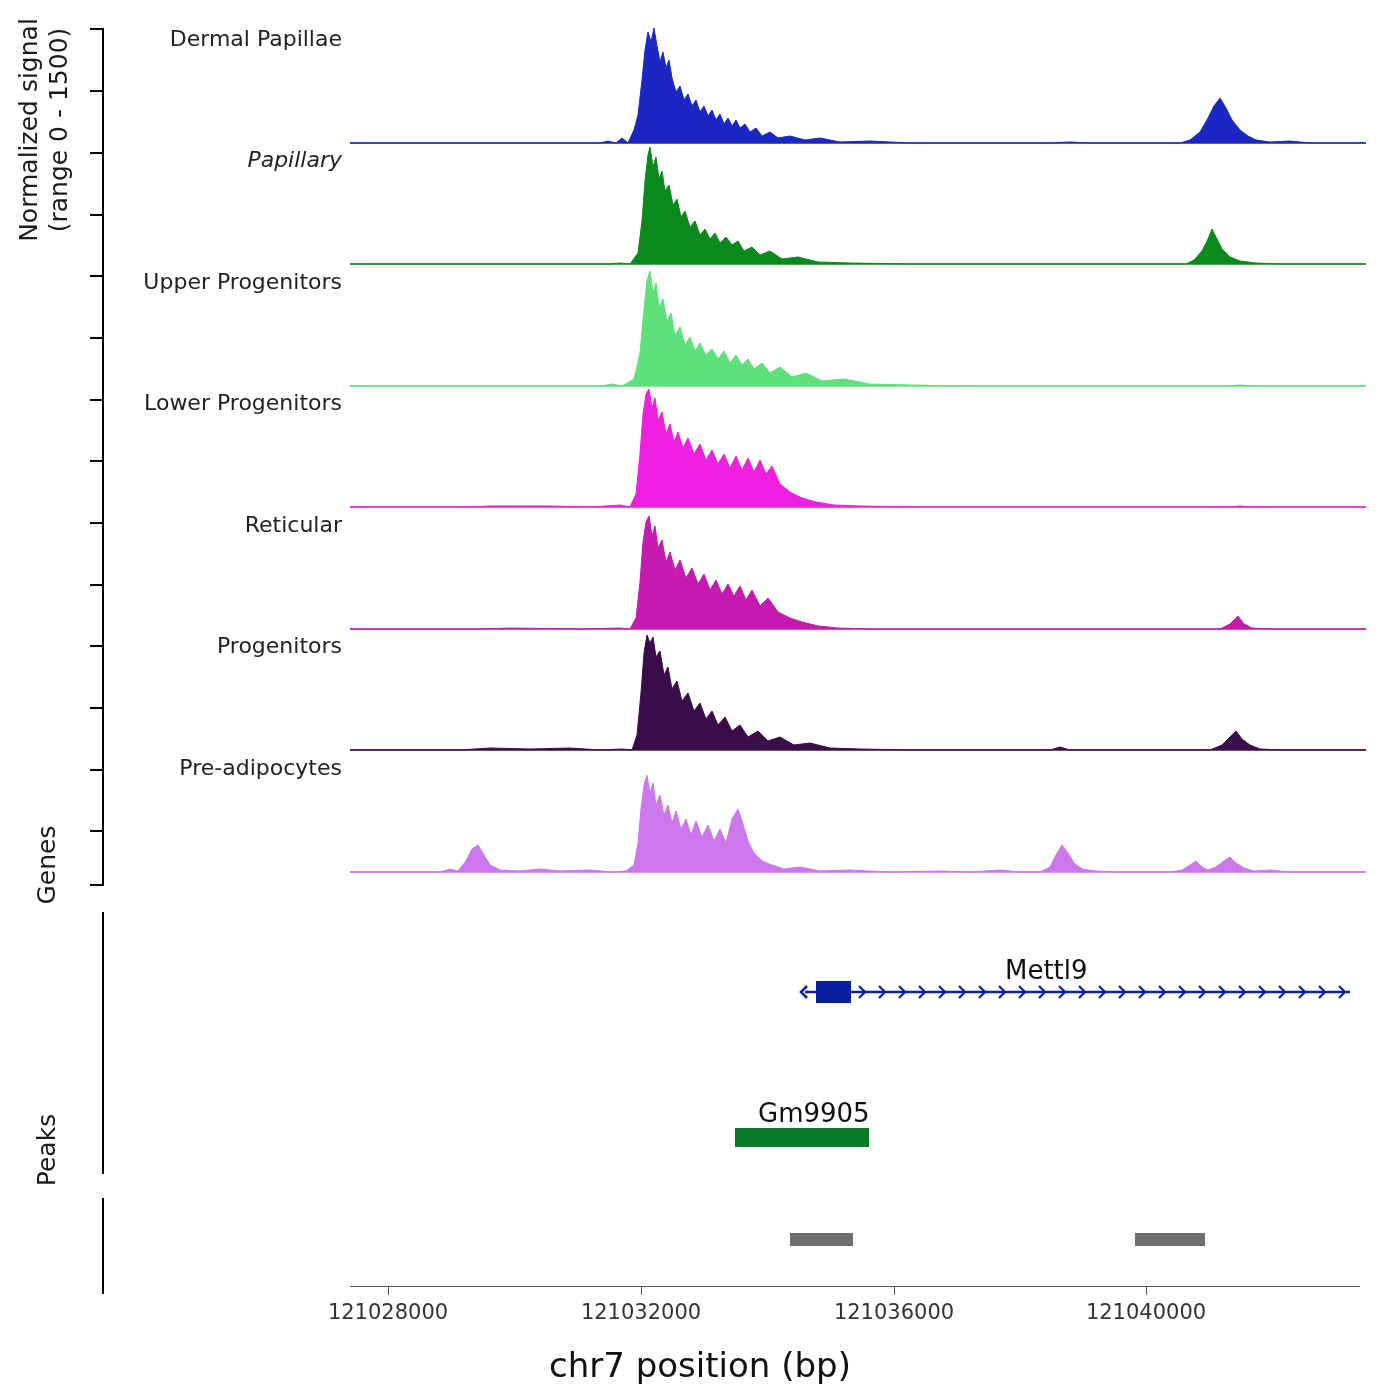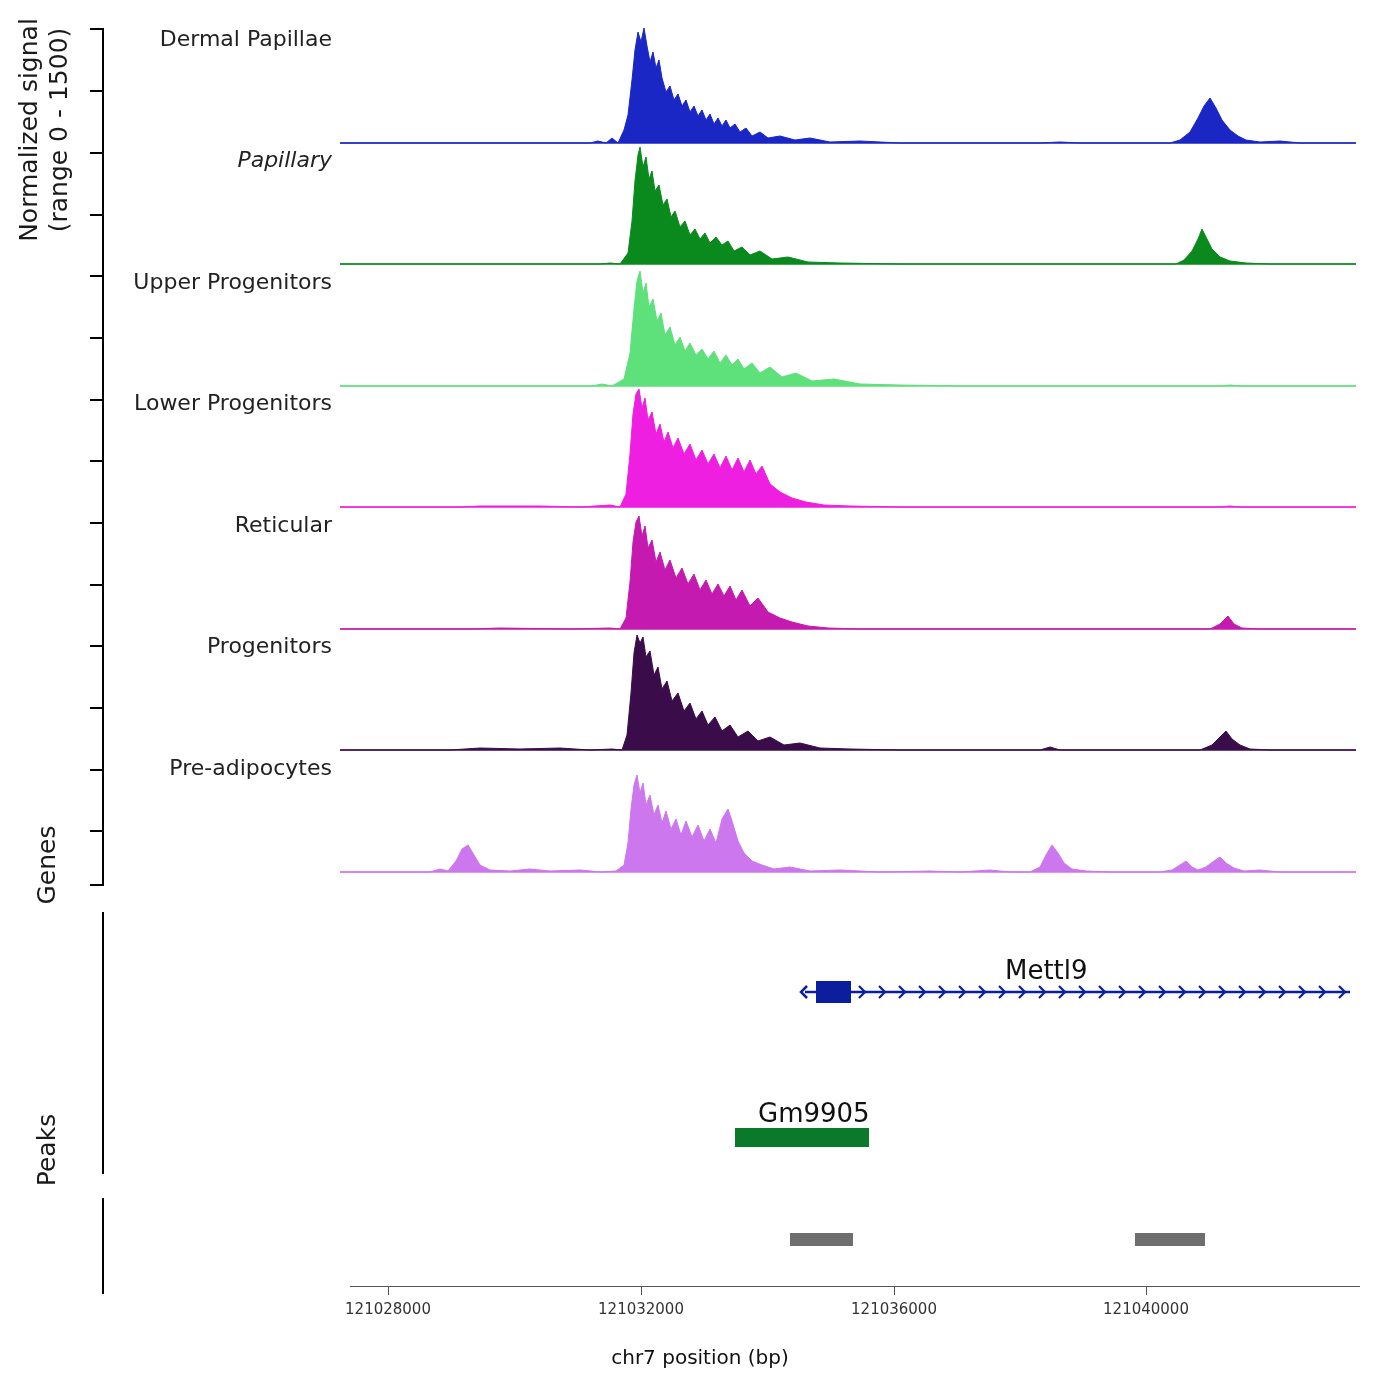--- a/index.html
+++ b/index.html
@@ -26,21 +26,21 @@
     position:absolute;left:32px;top:1205px;width:110px;
     transform:rotate(-90deg);transform-origin:left top;
     text-align:center;font-size:25px;
   }
 
   
   .spine{position:absolute;background:#000;width:2px;}
   .tick{position:absolute;background:#000;height:2px;width:12px;left:90px;}
 
   
-  .tracks{position:absolute;left:92px;top:20px;width:1275px;height:870px;}
+  .tracks{position:absolute;left:102px;top:20px;width:1275px;height:870px;}
   .track{position:absolute;left:0;width:1275px;height:124px;}
   .track-name{
     position:absolute;left:0;top:6px;width:240px;text-align:right;
     font-size:22px;color:#222;
   }
   .track-plot{
     position:absolute;left:248px;top:0;width:1016px;height:124px;
   }
   .track-plot svg{display:block;width:100%;height:100%;}
 
@@ -50,26 +50,26 @@
   .gene-svg{position:absolute;left:0;top:0;width:1010px;height:290px;}
 
   
   .peaks-panel{position:absolute;left:350px;top:1195px;width:1010px;height:80px;}
   .peak-bar{position:absolute;height:13px;background:#6e6e6e;top:38px;}
 
   
   .xaxis{position:absolute;left:350px;top:1286px;width:1010px;height:1px;background:#555;}
   .xtick{position:absolute;width:1px;height:9px;background:#555;top:1286px;}
   .xticklabel{
-    position:absolute;top:1300px;font-size:15px;color:#333;
+    position:absolute;top:1300px;font-size:21px;color:#333;
     transform:translateX(-50%);white-space:nowrap;
   }
   .xlabel{
     position:absolute;left:0;top:1345px;width:1400px;text-align:center;
-    font-size:20px;color:#111;
+    font-size:34px;color:#111;
   }
 </style>
 </head>
 <body>
 
 <div class="stage">
 
   <div class="ylabel">Normalized signal
 (range 0 - 1500)</div>
   <div class="genes-label">Genes</div>

